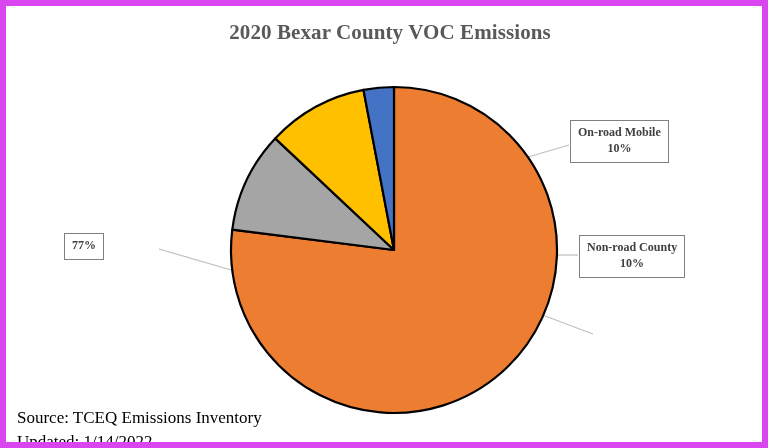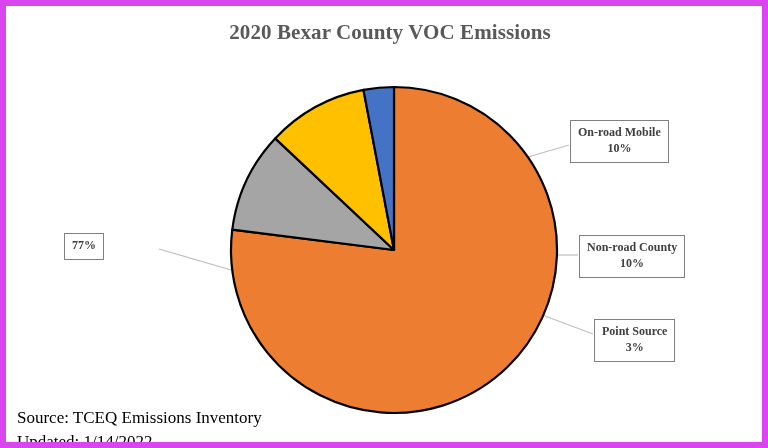--- a/index.html
+++ b/index.html
@@ -99,23 +99,19 @@
   <div class="callout" id="callout-onroad">
     <span class="cl-name">On-road Mobile</span>
     <span class="cl-pct">10%</span>
   </div>
 
   <div class="callout" id="callout-nonroad">
     <span class="cl-name">Non-road County</span>
     <span class="cl-pct">10%</span>
   </div>
 
-  <div class="callout" id="callout-point">
-    <span class="cl-name">Point Source</span>
-    <span class="cl-pct">3%</span>
-  </div>
 
   <div id="footer">
     <div>Source: TCEQ Emissions Inventory</div>
     <div>Updated: 1/14/2022</div>
   </div>
 
 </div>
 
 </body></html>

